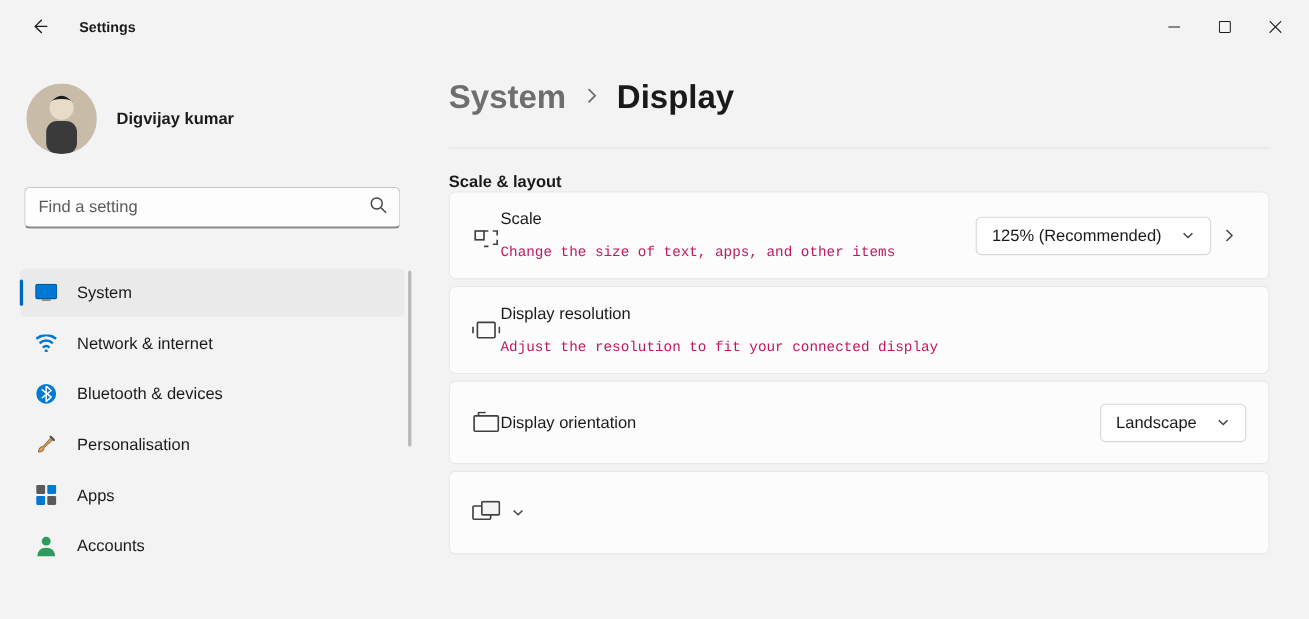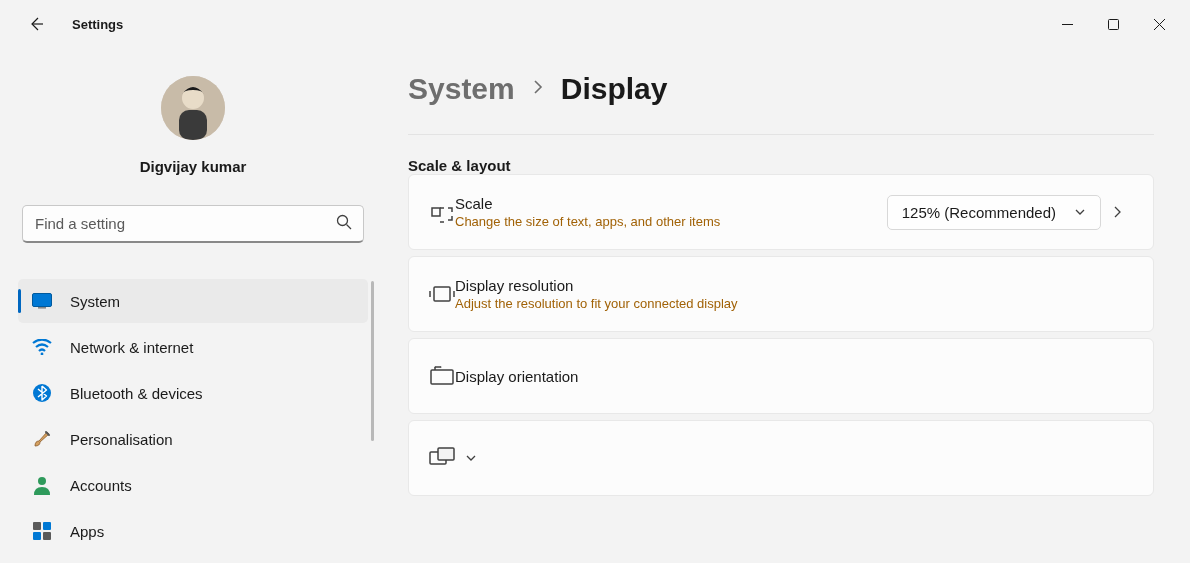--- a/index.html
+++ b/index.html
@@ -8,21 +8,21 @@
   .titlebar { height: 48px; display: flex; align-items: center; justify-content: space-between; padding: 0 8px 0 24px; }
   .titlebar-left { display: flex; align-items: center; gap: 24px; }
   .back-btn { width: 24px; height: 24px; display: flex; align-items: center; justify-content: center; cursor: pointer; }
   .app-title { font-size: 13px; font-weight: 600; }
   .win-controls { display: flex; align-items: center; }
   .win-btn { width: 46px; height: 32px; display: flex; align-items: center; justify-content: center; cursor: pointer; }
 
   .main { display: flex; height: calc(100% - 48px); }
 
   .sidebar { width: 380px; padding: 20px 12px 0 18px; display: flex; flex-direction: column; }
-  .profile { display: flex; align-items: center; gap: 18px; padding: 8px 6px 24px 6px; flex-direction: column; }
+  .profile { display: flex; align-items: center; gap: 18px; padding: 8px 6px 24px 6px; }
   .avatar { width: 64px; height: 64px; border-radius: 50%; background: #d8d0c8; flex-shrink: 0; display:flex; align-items:center; justify-content:center; overflow:hidden;}
   .avatar svg { width: 64px; height: 64px; }
   .profile-name { font-size: 15px; font-weight: 600; }
 
   .search-wrap { position: relative; margin: 6px 4px 36px 4px; }
   .search { width: 100%; height: 38px; border: 1px solid #c8c8c8; border-bottom: 2px solid #888; border-radius: 5px; background: #fdfdfd; padding: 0 40px 0 12px; font-size: 15px; outline: none; }
   .search::placeholder { color: #5a5a5a; }
   .search-icon { position: absolute; right: 12px; top: 50%; transform: translateY(-50%); }
 
   .nav { display: flex; flex-direction: column; gap: 2px; position: relative; }
@@ -39,21 +39,21 @@
   .crumb-current { font-size: 30px; font-weight: 700; color: #1a1a1a; }
   .hr { height:1px; background:#e3e3e3; margin-bottom:22px;}
 
   .section-title { font-size: 15px; font-weight: 600; }
 
   .cards { display: flex; flex-direction: column; gap: 6px; }
   .card { background: #fcfcfc; border: 1px solid #e8e8e8; border-radius: 6px; display: flex; align-items: center; padding: 16px 20px; min-height:76px;}
   .card-icon { width: 26px; height: 26px; display: flex; align-items: center; justify-content: center; flex-shrink: 0; }
   .card-text { flex: 1; }
   .card-title { font-size: 15px; font-weight: 400; }
-  .card-sub { font-size: 13px; color: #a16207; margin-top: 2px; }
+  .card-sub { font-size: 13px; color: #be185d; margin-top: 14px; font-family: Liberation Mono, monospace; }
   .dropdown { background: #fefefe; border: 1px solid #d8d8d8; border-radius: 5px; padding: 8px 14px; display: flex; align-items: center; gap: 18px; cursor: pointer; font-size: 15px; min-width:110px; justify-content: space-between;}
   .dropdown.wide { min-width: 250px; }
   .dropdown.mid  { min-width: 210px; }
   .card-arrow { width: 32px; display: flex; justify-content: center; cursor: pointer; }
 </style>
 </head>
 <body>
 
 <div class="titlebar">
   <div class="titlebar-left">
@@ -151,37 +151,37 @@
               <path d="M3 17 q0 -5 4 -5 l8 -9 l2 2 l-9 8 q0 4 -5 4 z" fill="#d4a060" stroke="#8a5a2a" stroke-width="0.8"></path>
               <path d="M14 3 l3 3" stroke="#555" stroke-width="2" stroke-linecap="round"></path>
             </svg>
         </span>
         <span>Personalisation</span>
       </div>
 
       <div class="nav-item">
         <span class="nav-icon">
           <svg width="20" height="20" viewBox="0 0 20 20">
-              <circle cx="10" cy="6" r="4" fill="#2e9a5b"></circle>
-              <path d="M2 20 q0 -8 8 -8 t8 8 z" fill="#2e9a5b"></path>
-            </svg>
-        </span>
-        <span>Accounts</span>
-      </div>
-
-      <div class="nav-item">
-        <span class="nav-icon">
-          <svg width="20" height="20" viewBox="0 0 20 20">
               <rect x="1" y="1" width="8" height="8" rx="1" fill="#5a5a5a"></rect>
               <rect x="11" y="1" width="8" height="8" rx="1" fill="#0078d4"></rect>
               <rect x="1" y="11" width="8" height="8" rx="1" fill="#0078d4"></rect>
               <rect x="11" y="11" width="8" height="8" rx="1" fill="#5a5a5a"></rect>
             </svg>
         </span>
         <span>Apps</span>
+      </div>
+
+      <div class="nav-item">
+        <span class="nav-icon">
+          <svg width="20" height="20" viewBox="0 0 20 20">
+              <circle cx="10" cy="6" r="4" fill="#2e9a5b"></circle>
+              <path d="M2 20 q0 -8 8 -8 t8 8 z" fill="#2e9a5b"></path>
+            </svg>
+        </span>
+        <span>Accounts</span>
       </div>
     </div>
   </div>
 
   <div class="content">
     <div class="breadcrumb">
       <span class="crumb-parent">System</span>
       <span class="crumb-sep">
         <svg width="14" height="14" viewBox="0 0 14 14">
             <path d="M4 1 L10 7 L4 13" stroke="#6e6e6e" stroke-width="1.6" fill="none"></path>
@@ -237,20 +237,26 @@
           <svg width="26" height="20" viewBox="0 0 26 20">
               <rect x="2" y="4" width="22" height="14" stroke="#404040" stroke-width="1.5" fill="none" rx="1"></rect>
               <path d="M6 1 h6 M6 1 v3" stroke="#404040" stroke-width="1.5" fill="none"></path>
               <circle cx="6" cy="1" r="0.6" fill="#404040"></circle>
               <circle cx="12" cy="1" r="0.6" fill="#404040"></circle>
             </svg>
         </div>
         <div class="card-text">
           <div class="card-title">Display orientation</div>
         </div>
+        <div class="dropdown">
+          <span>Landscape</span>
+          <svg width="12" height="12" viewBox="0 0 12 12">
+              <path d="M2 4 L6 8 L10 4" stroke="#404040" stroke-width="1.3" fill="none"></path>
+            </svg>
+        </div>
       </div>
 
       <div class="card">
         <div class="card-icon">
           <svg width="26" height="22" viewBox="0 0 26 22">
               <rect x="1" y="5" width="16" height="12" stroke="#404040" stroke-width="1.5" fill="none" rx="1"></rect>
               <rect x="9" y="1" width="16" height="12" stroke="#404040" stroke-width="1.5" fill="#f3f3f3" rx="1"></rect>
             </svg>
         </div>
         <div class="card-arrow">

